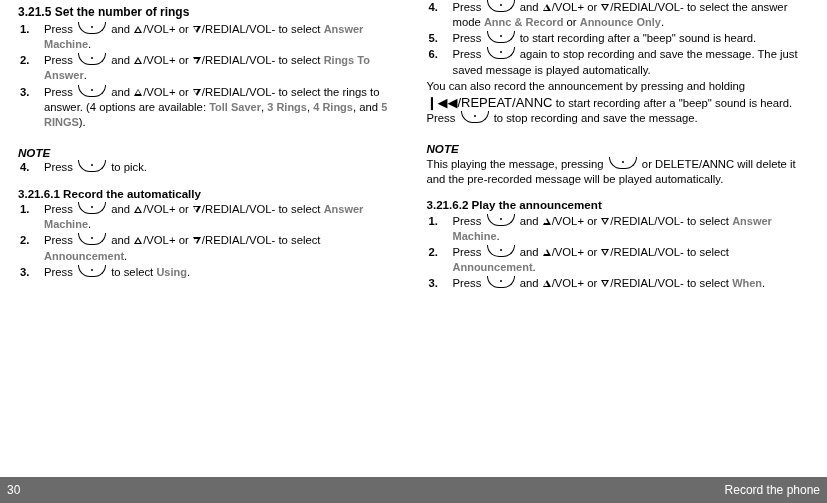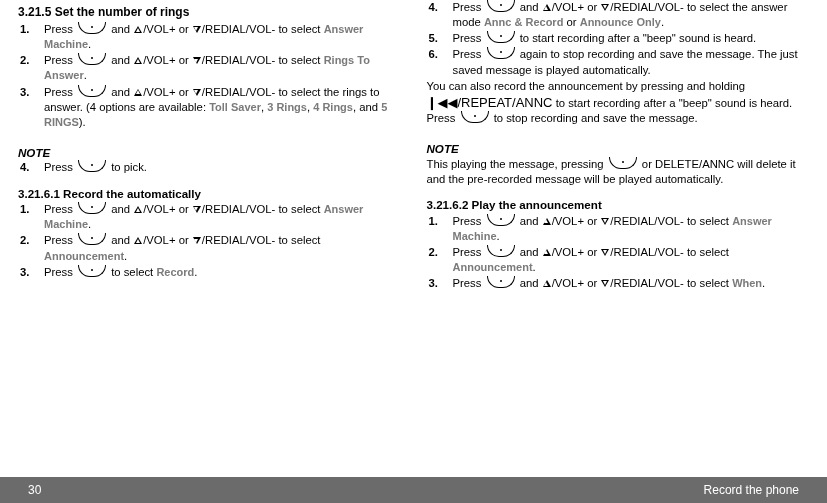--- a/index.html
+++ b/index.html
@@ -93,21 +93,21 @@
   .b { font-weight: normal; }
   .footer {
     position: absolute;
     left: 0; right: 0; bottom: 0;
     height: 26px;
     background: #6b6b6b;
     color: #fff;
     display: flex;
     justify-content: space-between;
     align-items: center;
-    padding: 0 28px;
+    padding: 0 7px;
     font-size: 12px;
   }
 </style>
 </head>
 <body>
 
 <div class="page">
 
   <div class="col">
     <div class="sect-h">3.21.5    Set the number of rings</div>
@@ -137,21 +137,21 @@
       <li>
           <span class="num">1.</span>
           <span class="body"><span>Press </span><span class="menu-icon"></span> and <span class="tri-up o"></span><span class="b">/VOL+</span><span> or </span><span class="tri-down o"></span><span class="b">/REDIAL/VOL-</span><span> to select </span><span class="gray">Answer Machine</span><span>.</span></span>
         </li>
       <li>
           <span class="num">2.</span>
           <span class="body"><span>Press </span><span class="menu-icon"></span> and <span class="tri-up o"></span><span class="b">/VOL+</span><span> or </span><span class="tri-down o"></span><span class="b">/REDIAL/VOL-</span><span> to select </span><span class="gray">Announcement</span><span>.</span></span>
         </li>
       <li>
           <span class="num">3.</span>
-          <span class="body"><span>Press </span><span class="menu-icon"></span><span> to select </span><span class="gray">Record</span><span>.</span></span>
+          <span class="body"><span>Press </span><span class="menu-icon"></span><span> to select </span><span class="gray">Using</span><span>.</span></span>
         </li>
     </ol>
   </div>
 
   <div class="col">
     <ol>
       <li>
           <span class="num">4.</span>
           <span class="body"><span>Press </span><span class="menu-icon"></span> and <span class="tri-up o"></span><span class="b">/VOL+</span><span> or </span><span class="tri-down o"></span><span class="b">/REDIAL/VOL-</span><span> to select the answer mode </span><span class="gray">Annc &amp; Record</span><span> or </span><span class="gray">Announce Only</span><span>.</span></span>
         </li>

